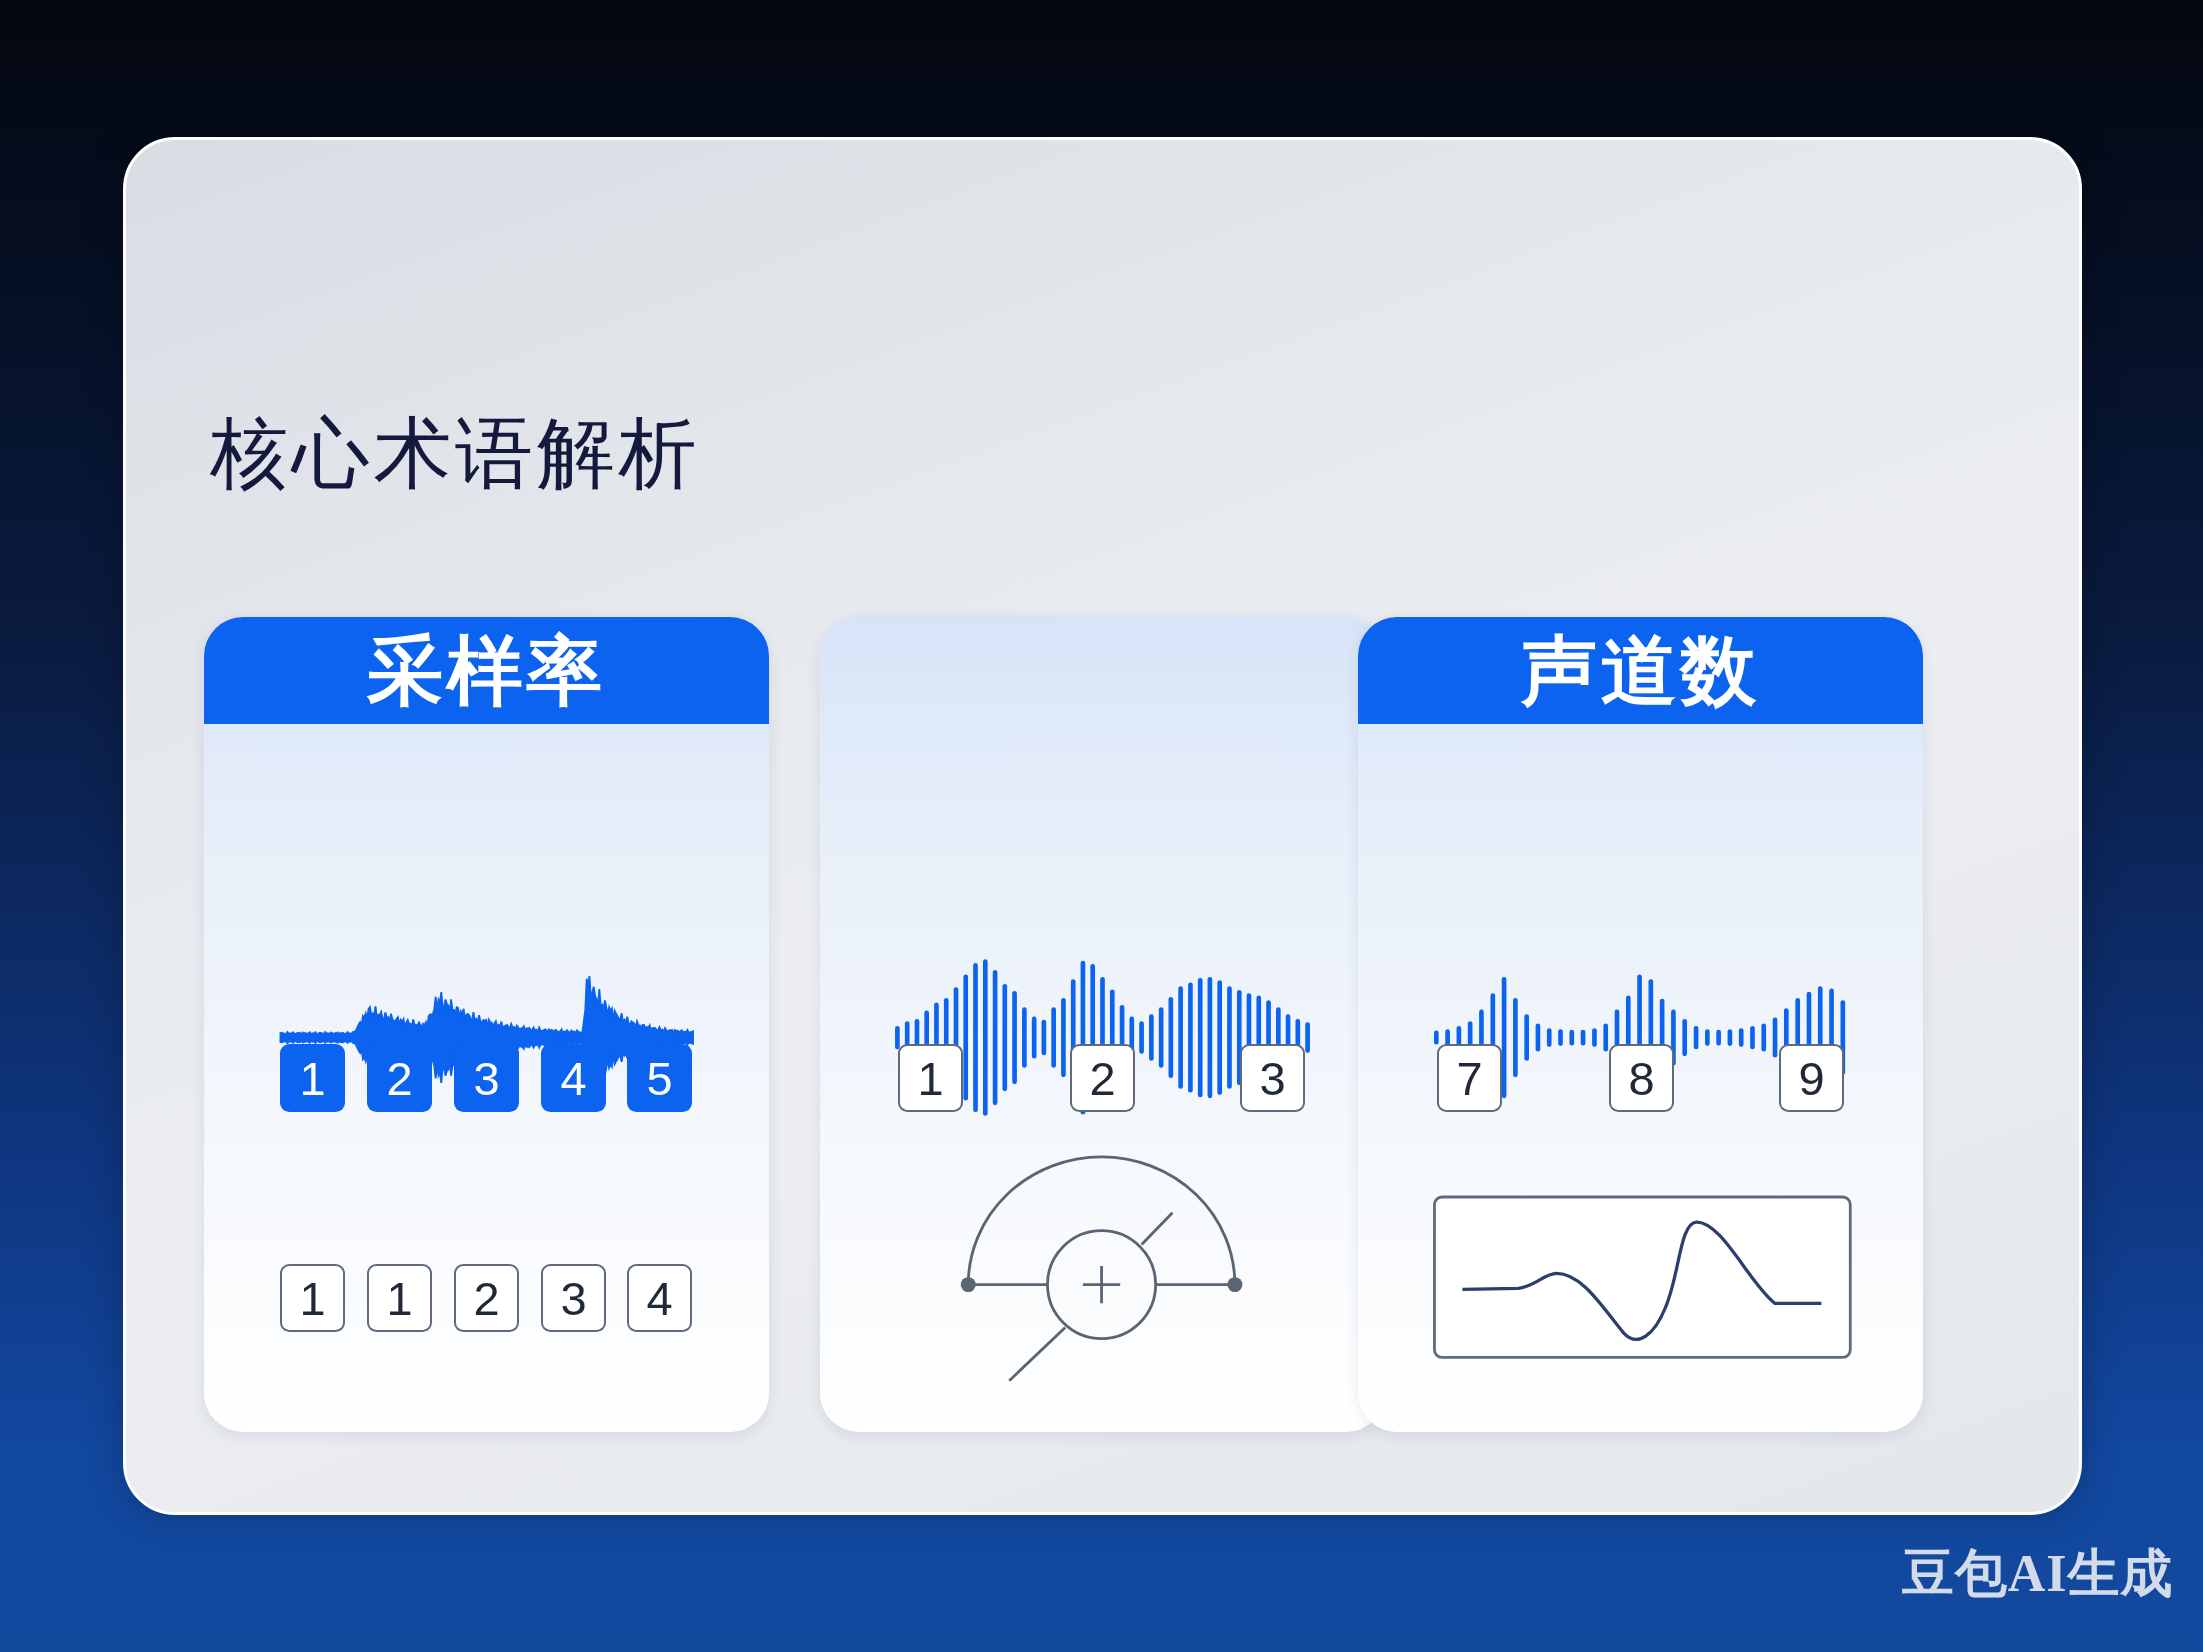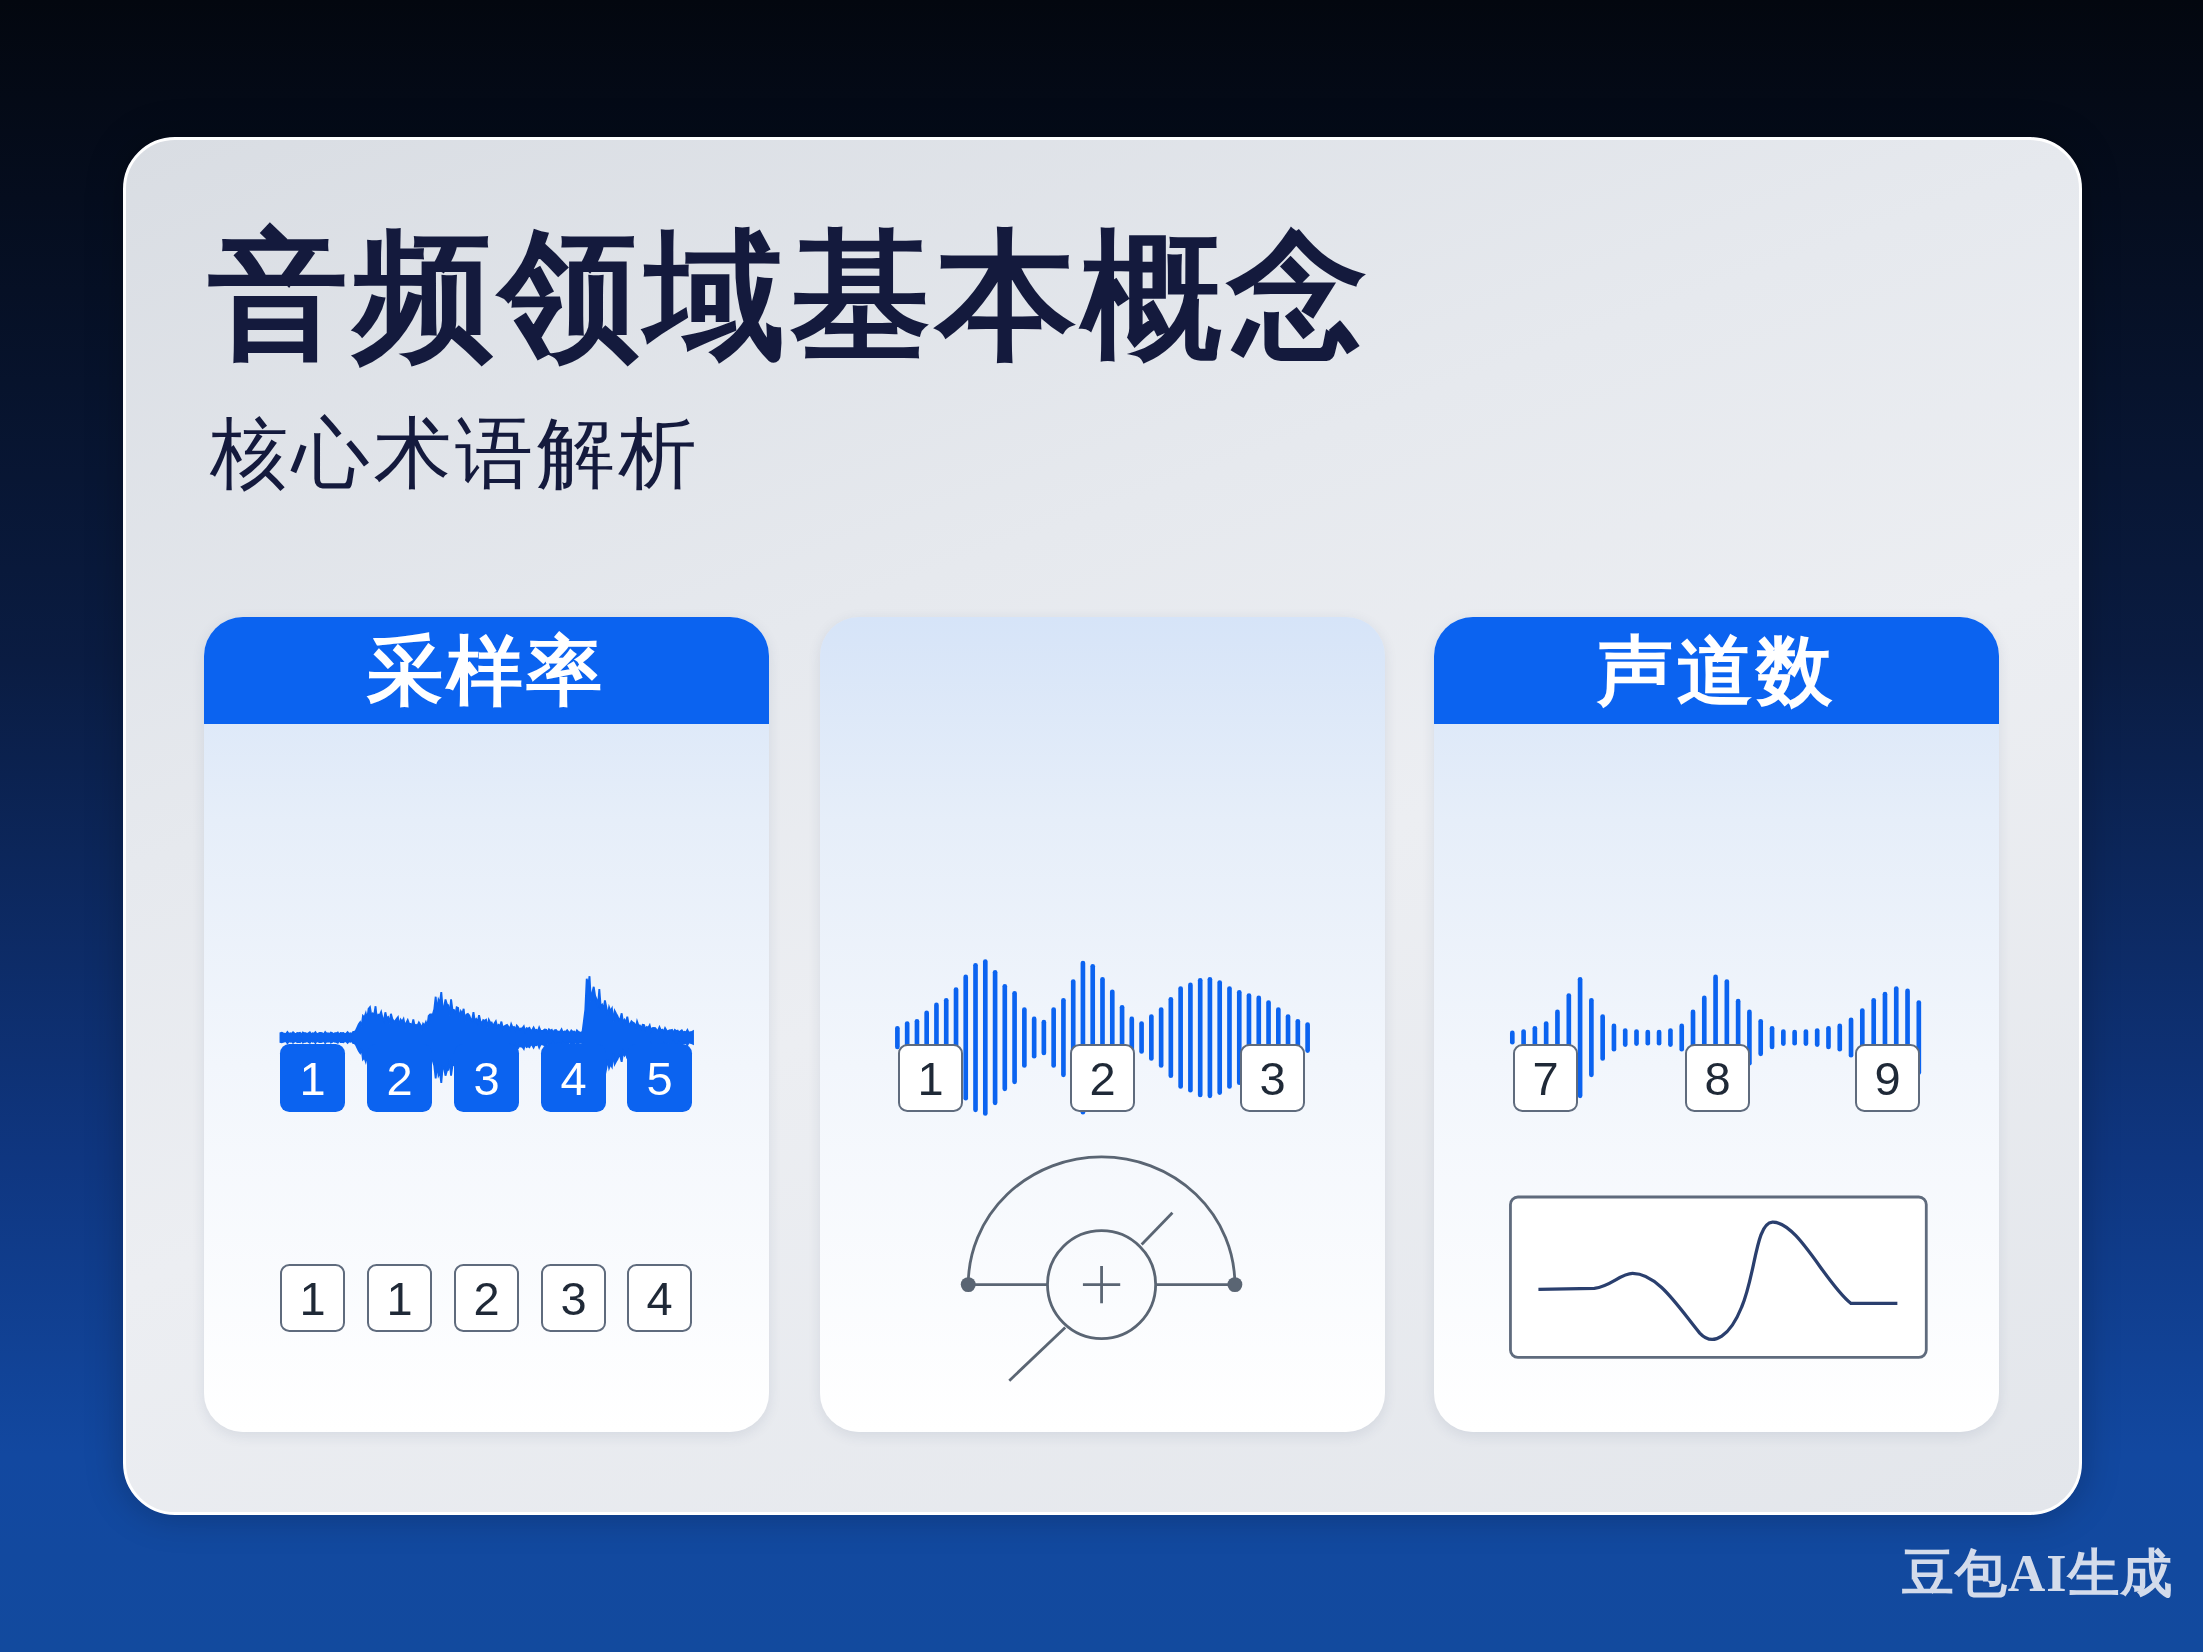--- a/index.html
+++ b/index.html
@@ -50,21 +50,20 @@
     position:absolute; left:1902px; top:1548px;
     font-size:52px; font-weight:bold; color:#d3dbeb; letter-spacing:0.9px; line-height:1;
     white-space:nowrap;
     font-family:Liberation Serif, serif;
   }
 </style>
 </head>
 <body>
 
 <div class="panel">
-  <h1 class="title">音频领域基本概念</h1>
   <h2 class="subtitle">核心术语解析</h2>
 
   <div class="card" style="left:78px;">
     <div class="card-header">
       <span class="card-title">采样率</span>
     </div>
     <svg class="viz" width="565" height="815" viewBox="0 0 606 874">
       <path id="wave1" fill="#0b63f0" stroke="#0b63f0" stroke-width="2" d="M 82.0,446.3 L 83.5,445.9 L 85.0,446.5 L 86.5,446.9 L 88.0,447.1 L 89.5,445.1 L 91.0,447.2 L 92.5,446.5 L 94.0,447.0 L 95.5,445.4 L 97.0,446.7 L 98.5,447.4 L 100.0,446.0 L 101.5,446.3 L 103.0,446.0 L 104.5,448.0 L 106.0,445.6 L 107.5,446.4 L 109.0,446.4 L 110.5,447.3 L 112.0,446.3 L 113.5,445.4 L 115.0,447.5 L 116.5,446.4 L 118.0,446.8 L 119.5,445.2 L 121.0,447.5 L 122.5,446.7 L 124.0,446.1 L 125.5,446.1 L 127.0,446.6 L 128.5,447.6 L 130.0,445.2 L 131.5,446.8 L 133.0,446.4 L 134.5,447.4 L 136.0,445.6 L 137.5,446.2 L 139.0,447.4 L 140.5,446.4 L 142.0,446.4 L 143.5,445.5 L 145.0,447.9 L 146.5,446.1 L 148.0,446.3 L 149.5,446.0 L 151.0,447.3 L 152.5,446.9 L 154.0,445.3 L 155.5,447.1 L 157.0,446.5 L 158.5,447.3 L 160.0,445.1 L 161.5,445.1 L 163.0,443.2 L 164.5,440.0 L 166.0,436.7 L 167.5,434.6 L 169.0,439.1 L 170.5,427.8 L 172.0,429.6 L 173.5,425.2 L 175.0,432.0 L 176.5,420.2 L 178.0,418.4 L 179.5,427.3 L 181.0,425.1 L 182.5,426.6 L 184.0,417.4 L 185.5,432.2 L 187.0,426.5 L 188.5,427.0 L 190.0,423.5 L 191.5,430.2 L 193.0,432.9 L 194.5,423.9 L 196.0,430.3 L 197.5,429.1 L 199.0,435.9 L 200.5,425.5 L 202.0,431.1 L 203.5,433.6 L 205.0,433.4 L 206.5,431.2 L 208.0,429.2 L 209.5,438.6 L 211.0,431.9 L 212.5,434.0 L 214.0,431.1 L 215.5,438.6 L 217.0,435.2 L 218.5,432.2 L 220.0,436.2 L 221.5,436.4 L 223.0,438.8 L 224.5,431.5 L 226.0,438.7 L 227.5,437.5 L 229.0,438.3 L 230.5,434.8 L 232.0,437.3 L 233.5,441.2 L 235.0,436.2 L 236.5,438.3 L 238.0,434.6 L 239.5,439.2 L 241.0,427.7 L 242.5,426.3 L 244.0,426.3 L 245.5,425.9 L 247.0,420.7 L 248.5,407.2 L 250.0,422.8 L 251.5,410.5 L 253.0,413.8 L 254.5,402.3 L 256.0,419.5 L 257.5,418.9 L 259.0,410.1 L 260.5,415.4 L 262.0,416.4 L 263.5,427.5 L 265.0,410.1 L 266.5,421.2 L 268.0,421.4 L 269.5,426.5 L 271.0,418.5 L 272.5,419.2 L 274.0,430.6 L 275.5,423.1 L 277.0,425.8 L 278.5,420.1 L 280.0,433.9 L 281.5,426.3 L 283.0,425.6 L 284.5,427.4 L 286.0,431.3 L 287.5,432.9 L 289.0,423.8 L 290.5,433.4 L 292.0,431.2 L 293.5,434.8 L 295.0,427.1 L 296.5,433.4 L 298.0,436.2 L 299.5,432.3 L 301.0,433.0 L 302.5,432.0 L 304.0,440.1 L 305.5,432.0 L 307.0,435.0 L 308.5,434.9 L 310.0,439.1 L 311.5,435.9 L 313.0,433.5 L 314.5,439.5 L 316.0,437.4 L 317.5,438.9 L 319.0,433.9 L 320.5,440.9 L 322.0,439.1 L 323.5,438.1 L 325.0,437.5 L 326.5,439.5 L 328.0,442.4 L 329.5,436.7 L 331.0,440.3 L 332.5,439.6 L 334.0,442.9 L 335.5,438.2 L 337.0,439.9 L 338.5,442.5 L 340.0,441.2 L 341.5,441.1 L 343.0,439.0 L 344.5,444.5 L 346.0,440.9 L 347.5,441.6 L 349.0,440.6 L 350.5,443.7 L 352.0,443.0 L 353.5,440.3 L 355.0,443.2 L 356.5,442.7 L 358.0,444.4 L 359.5,440.3 L 361.0,443.8 L 362.5,443.8 L 364.0,443.5 L 365.5,442.3 L 367.0,442.7 L 368.5,445.8 L 370.0,442.3 L 371.5,443.7 L 373.0,442.8 L 374.5,445.9 L 376.0,443.2 L 377.5,443.0 L 379.0,444.7 L 380.5,444.6 L 382.0,444.8 L 383.5,442.2 L 385.0,445.9 L 386.5,444.5 L 388.0,444.8 L 389.5,443.2 L 391.0,445.2 L 392.5,445.9 L 394.0,443.5 L 395.5,444.9 L 397.0,444.5 L 398.5,446.7 L 400.0,443.4 L 401.5,444.9 L 403.0,445.4 L 404.5,445.7 L 406.0,444.7 L 407.5,433.1 L 409.0,421.0 L 410.5,387.9 L 412.0,396.0 L 413.5,385.2 L 415.0,412.5 L 416.5,403.0 L 418.0,396.6 L 419.5,406.3 L 421.0,409.9 L 422.5,418.2 L 424.0,398.9 L 425.5,418.0 L 427.0,415.9 L 428.5,420.9 L 430.0,411.1 L 431.5,418.3 L 433.0,427.8 L 434.5,418.6 L 436.0,422.7 L 437.5,419.9 L 439.0,433.7 L 440.5,422.6 L 442.0,425.5 L 443.5,428.0 L 445.0,432.2 L 446.5,430.7 L 448.0,425.0 L 449.5,435.5 L 451.0,432.0 L 452.5,434.7 L 454.0,428.6 L 455.5,436.8 L 457.0,436.7 L 458.5,433.6 L 460.0,435.0 L 461.5,435.8 L 463.0,441.0 L 464.5,433.7 L 466.0,438.1 L 467.5,438.0 L 469.0,441.1 L 470.5,437.3 L 472.0,437.6 L 473.5,442.1 L 475.0,439.7 L 476.5,440.6 L 478.0,437.9 L 479.5,443.8 L 481.0,440.8 L 482.5,440.7 L 484.0,440.8 L 485.5,442.9 L 487.0,443.5 L 488.5,439.8 L 490.0,443.4 L 491.5,442.6 L 493.0,444.5 L 494.5,440.8 L 496.0,443.5 L 497.5,444.5 L 499.0,443.4 L 500.5,443.2 L 502.0,442.7 L 503.5,446.3 L 505.0,442.9 L 506.5,444.0 L 508.0,443.6 L 509.5,445.9 L 511.0,444.3 L 512.5,443.2 L 514.0,445.5 L 515.5,444.9 L 517.0,445.6 L 518.5,443.0 L 520.0,446.2 L 521.5,445.3 L 523.0,445.1 L 524.5,444.3 L 524.5,457.7 L 523.0,456.9 L 521.5,456.7 L 520.0,455.8 L 518.5,459.0 L 517.0,456.4 L 515.5,457.1 L 514.0,456.5 L 512.5,458.8 L 511.0,457.7 L 509.5,456.1 L 508.0,458.4 L 506.5,458.0 L 505.0,459.1 L 503.5,455.7 L 502.0,459.3 L 500.5,458.8 L 499.0,458.6 L 497.5,457.5 L 496.0,458.5 L 494.5,461.2 L 493.0,457.5 L 491.5,459.4 L 490.0,458.6 L 488.5,462.2 L 487.0,458.5 L 485.5,459.1 L 484.0,461.2 L 482.5,461.3 L 481.0,461.2 L 479.5,458.2 L 478.0,464.1 L 476.5,461.4 L 475.0,462.3 L 473.5,459.9 L 472.0,464.4 L 470.5,464.7 L 469.0,460.9 L 467.5,464.0 L 466.0,463.9 L 464.5,468.3 L 463.0,461.0 L 461.5,466.2 L 460.0,467.0 L 458.5,468.4 L 457.0,465.3 L 455.5,465.2 L 454.0,473.4 L 452.5,467.3 L 451.0,470.0 L 449.5,466.5 L 448.0,477.0 L 446.5,471.3 L 445.0,469.8 L 443.5,474.0 L 442.0,476.5 L 440.5,479.4 L 439.0,468.3 L 437.5,482.1 L 436.0,479.3 L 434.5,483.4 L 433.0,474.2 L 431.5,483.7 L 430.0,490.9 L 428.5,481.1 L 427.0,486.1 L 425.5,484.0 L 424.0,503.1 L 422.5,483.8 L 421.0,492.1 L 419.5,495.7 L 418.0,505.4 L 416.5,499.0 L 415.0,489.5 L 413.5,516.8 L 412.0,506.0 L 410.5,514.1 L 409.0,481.0 L 407.5,468.9 L 406.0,457.3 L 404.5,456.3 L 403.0,456.6 L 401.5,457.1 L 400.0,458.6 L 398.5,455.3 L 397.0,457.5 L 395.5,457.1 L 394.0,458.5 L 392.5,456.1 L 391.0,456.8 L 389.5,458.8 L 388.0,457.2 L 386.5,457.5 L 385.0,456.1 L 383.5,459.8 L 382.0,457.2 L 380.5,457.4 L 379.0,457.3 L 377.5,459.0 L 376.0,458.8 L 374.5,456.1 L 373.0,459.2 L 371.5,458.3 L 370.0,459.7 L 368.5,456.2 L 367.0,459.3 L 365.5,459.7 L 364.0,458.5 L 362.5,458.2 L 361.0,458.2 L 359.5,461.7 L 358.0,457.6 L 356.5,459.3 L 355.0,458.8 L 353.5,461.7 L 352.0,459.0 L 350.5,458.3 L 349.0,461.4 L 347.5,460.4 L 346.0,461.1 L 344.5,457.5 L 343.0,463.0 L 341.5,460.9 L 340.0,460.8 L 338.5,459.5 L 337.0,462.1 L 335.5,463.8 L 334.0,459.1 L 332.5,462.4 L 331.0,461.7 L 329.5,465.3 L 328.0,459.6 L 326.5,462.5 L 325.0,464.5 L 323.5,463.9 L 322.0,462.9 L 320.5,461.1 L 319.0,468.1 L 317.5,463.1 L 316.0,464.6 L 314.5,462.5 L 313.0,468.5 L 311.5,466.1 L 310.0,462.9 L 308.5,467.1 L 307.0,467.0 L 305.5,470.0 L 304.0,461.9 L 302.5,470.0 L 301.0,469.0 L 299.5,469.7 L 298.0,465.8 L 296.5,468.6 L 295.0,474.9 L 293.5,467.2 L 292.0,470.8 L 290.5,468.6 L 289.0,478.2 L 287.5,469.1 L 286.0,470.7 L 284.5,474.6 L 283.0,476.4 L 281.5,475.7 L 280.0,468.1 L 278.5,481.9 L 277.0,476.2 L 275.5,478.9 L 274.0,471.4 L 272.5,482.8 L 271.0,483.5 L 269.5,475.5 L 268.0,480.6 L 266.5,480.8 L 265.0,491.9 L 263.5,474.5 L 262.0,485.6 L 260.5,486.6 L 259.0,491.9 L 257.5,483.1 L 256.0,482.5 L 254.5,499.7 L 253.0,488.2 L 251.5,491.5 L 250.0,479.2 L 248.5,494.8 L 247.0,481.3 L 245.5,476.1 L 244.0,475.7 L 242.5,475.7 L 241.0,474.3 L 239.5,462.8 L 238.0,467.4 L 236.5,463.7 L 235.0,465.8 L 233.5,460.8 L 232.0,464.7 L 230.5,467.2 L 229.0,463.7 L 227.5,464.5 L 226.0,463.3 L 224.5,470.5 L 223.0,463.2 L 221.5,465.6 L 220.0,465.8 L 218.5,469.8 L 217.0,466.8 L 215.5,463.4 L 214.0,470.9 L 212.5,468.0 L 211.0,470.1 L 209.5,463.4 L 208.0,472.8 L 206.5,470.8 L 205.0,468.6 L 203.5,468.4 L 202.0,470.9 L 200.5,476.5 L 199.0,466.1 L 197.5,472.9 L 196.0,471.7 L 194.5,478.1 L 193.0,469.1 L 191.5,471.8 L 190.0,478.5 L 188.5,475.0 L 187.0,475.5 L 185.5,469.8 L 184.0,484.6 L 182.5,475.4 L 181.0,476.9 L 179.5,474.7 L 178.0,483.6 L 176.5,481.8 L 175.0,470.0 L 173.5,476.8 L 172.0,472.4 L 170.5,474.2 L 169.0,462.9 L 167.5,467.4 L 166.0,465.3 L 164.5,462.0 L 163.0,458.8 L 161.5,456.9 L 160.0,456.9 L 158.5,454.7 L 157.0,455.5 L 155.5,454.9 L 154.0,456.7 L 152.5,455.1 L 151.0,454.7 L 149.5,456.0 L 148.0,455.7 L 146.5,455.9 L 145.0,454.1 L 143.5,456.5 L 142.0,455.6 L 140.5,455.6 L 139.0,454.6 L 137.5,455.8 L 136.0,456.4 L 134.5,454.6 L 133.0,455.6 L 131.5,455.2 L 130.0,456.8 L 128.5,454.4 L 127.0,455.4 L 125.5,455.9 L 124.0,455.9 L 122.5,455.3 L 121.0,454.5 L 119.5,456.8 L 118.0,455.2 L 116.5,455.6 L 115.0,454.5 L 113.5,456.6 L 112.0,455.7 L 110.5,454.7 L 109.0,455.6 L 107.5,455.6 L 106.0,456.4 L 104.5,454.0 L 103.0,456.0 L 101.5,455.7 L 100.0,456.0 L 98.5,454.6 L 97.0,455.3 L 95.5,456.6 L 94.0,455.0 L 92.5,455.5 L 91.0,454.8 L 89.5,456.9 L 88.0,454.9 L 86.5,455.1 L 85.0,455.5 L 83.5,456.1 L 82.0,455.7 Z"></path>
     </svg>
     <div>
@@ -144,21 +143,21 @@
         <circle cx="445" cy="716" r="8" fill="#5a6573" stroke="none"></circle>
       </g>
     </svg>
     <div>
       <div class="num outline" style="left:78px;top:427px;">1</div>
       <div class="num outline" style="left:250px;top:427px;">2</div>
       <div class="num outline" style="left:420px;top:427px;">3</div>
     </div>
   </div>
 
-  <div class="card" style="left:1308px;">
+  <div class="card" style="left:1232px;">
     <div class="card-header">
       <span class="card-title">声道数</span>
     </div>
     <svg class="viz" width="565" height="815" viewBox="0 0 606 874">
       <g id="bars3">
           <line x1="84.0" y1="446.0" x2="84.0" y2="456.0" stroke="#0b63f0" stroke-width="5" stroke-linecap="round"></line>
           <line x1="96.1" y1="444.5" x2="96.1" y2="457.5" stroke="#0b63f0" stroke-width="5" stroke-linecap="round"></line>
           <line x1="108.2" y1="441.0" x2="108.2" y2="461.0" stroke="#0b63f0" stroke-width="5" stroke-linecap="round"></line>
           <line x1="120.3" y1="436.0" x2="120.3" y2="466.0" stroke="#0b63f0" stroke-width="5" stroke-linecap="round"></line>
           <line x1="132.4" y1="423.5" x2="132.4" y2="478.5" stroke="#0b63f0" stroke-width="5" stroke-linecap="round"></line>

